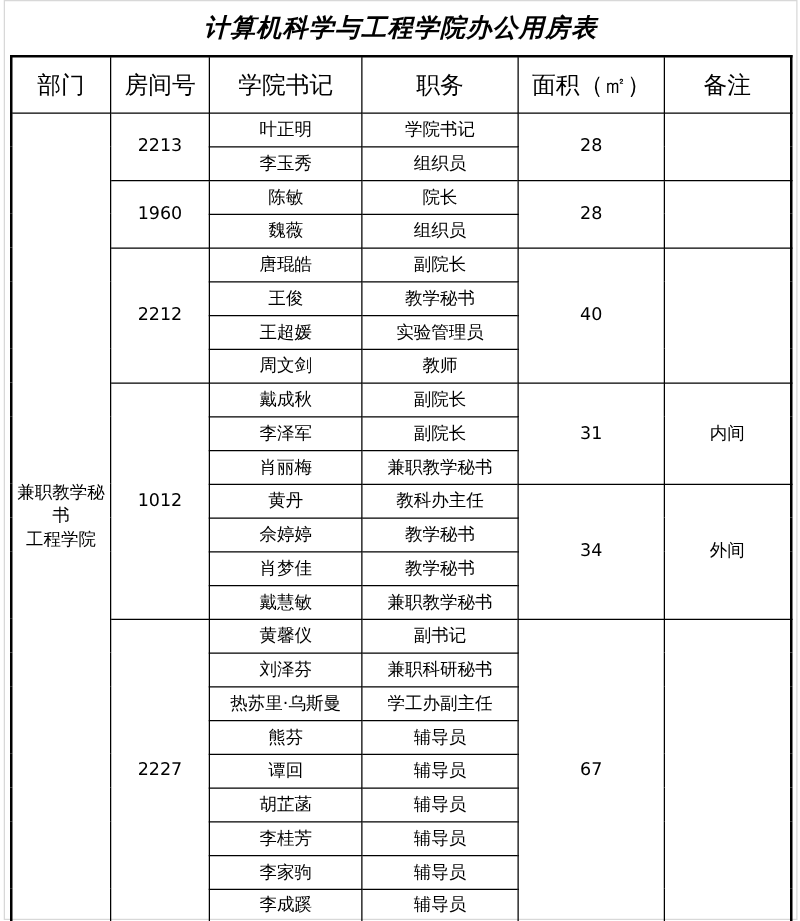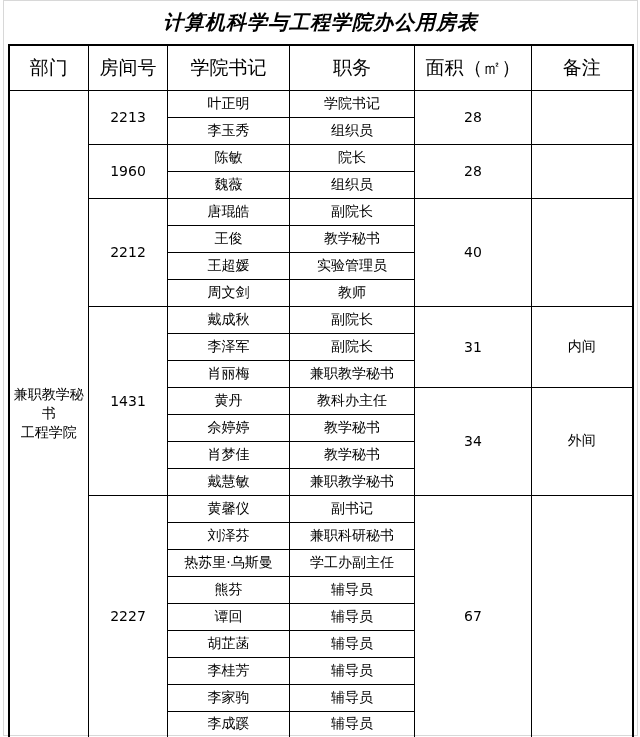--- a/index.html
+++ b/index.html
@@ -116,21 +116,21 @@
       <tr class="data-row">
         <td>王超媛</td>
         <td>实验管理员</td>
       </tr>
       <tr class="data-row">
         <td>周文剑</td>
         <td>教师</td>
       </tr>
 
       <tr class="data-row">
-        <td rowspan="7" class="room-num">1431</td>
+        <td rowspan="7" class="room-num">1012</td>
         <td>戴成秋</td>
         <td>副院长</td>
         <td rowspan="3" class="area-val">31</td>
         <td rowspan="3">内间</td>
       </tr>
       <tr class="data-row">
         <td>李泽军</td>
         <td>副院长</td>
       </tr>
       <tr class="data-row">

